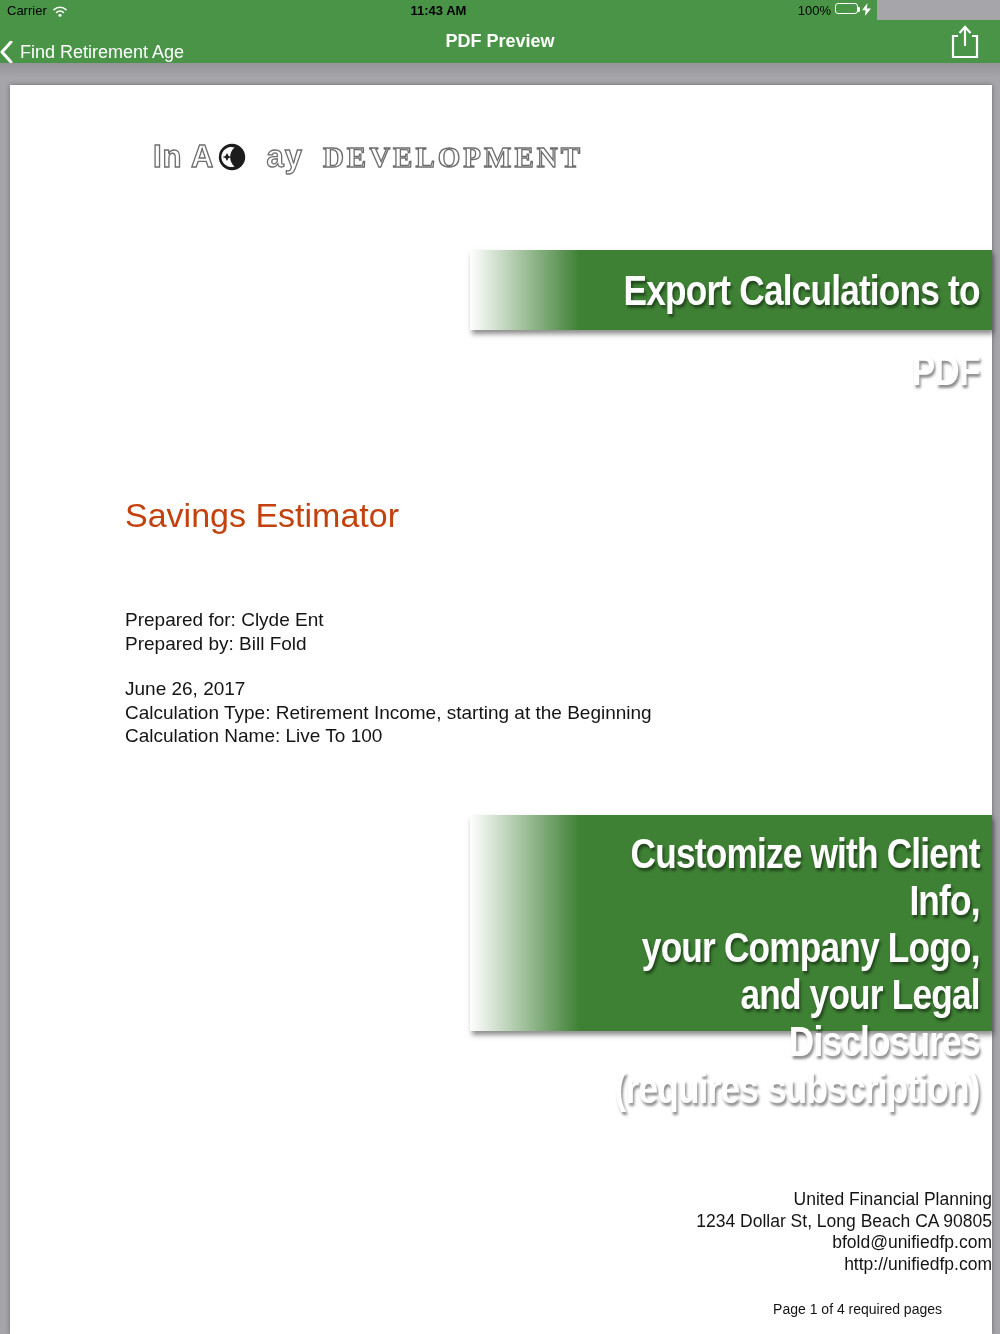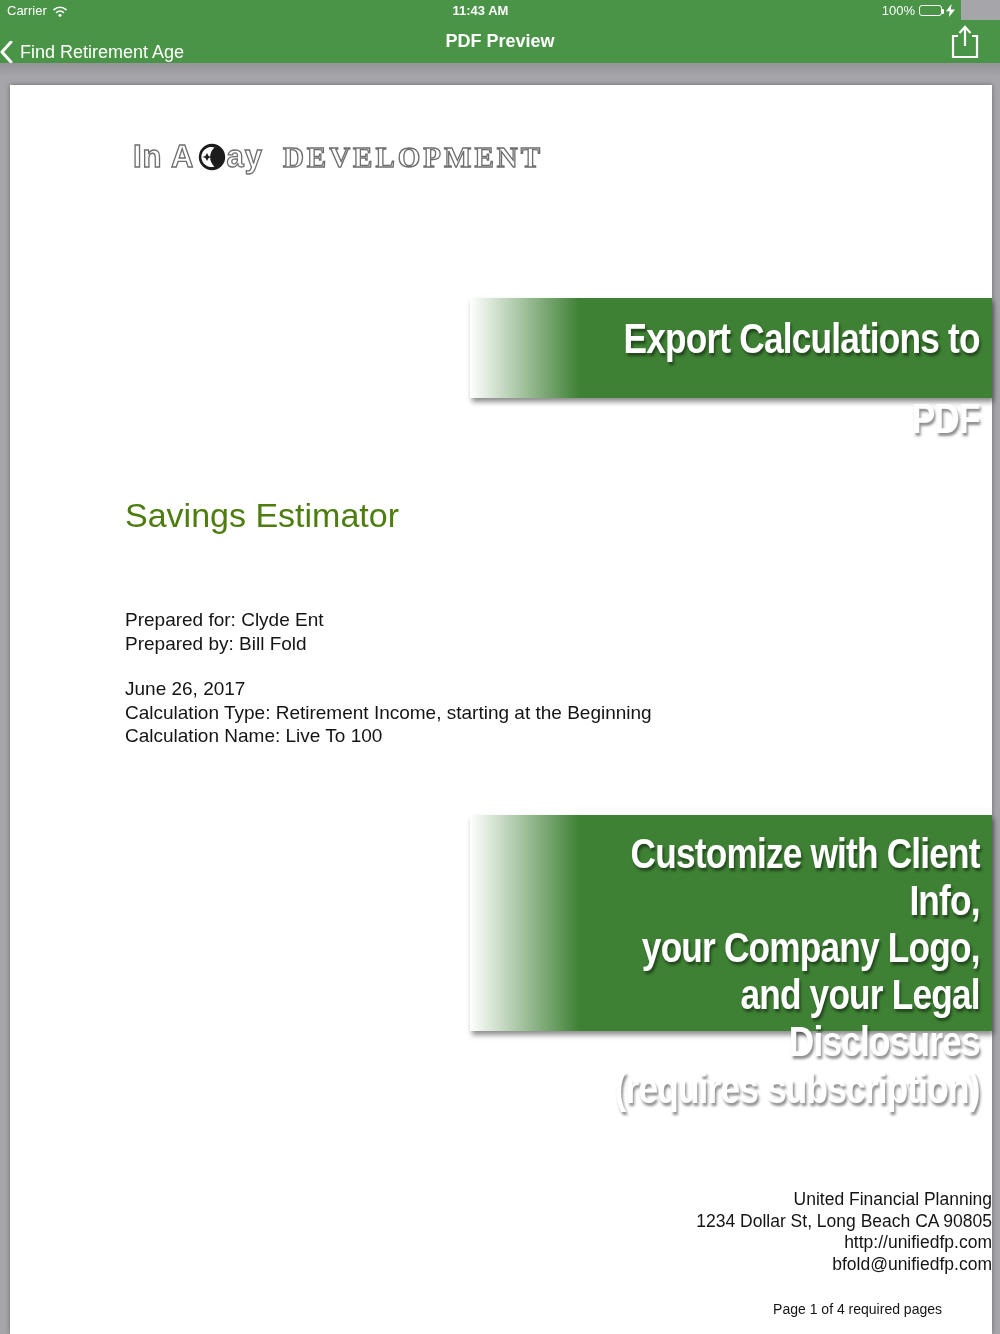--- a/index.html
+++ b/index.html
@@ -1,24 +1,24 @@
 <!DOCTYPE html>
 <html><head>
 <meta charset="utf-8">
 <style>
   * { margin:0; padding:0; box-sizing:border-box; }
   html,body { width:1000px; height:1334px; overflow:hidden;
     font-family:"Liberation Sans", sans-serif; background:#a5a5aa; }
 
   
-  .status-bar { position:absolute; top:0; left:0; width:961px; height:20px;
-    background:#4a9447; color:#ffffff; font-size:13px; }
+  .status-bar { position:absolute; top:0; left:0; width:877px; height:20px;
+    background:#4a9447; color:#000000; font-size:13px; }
   .status-left { position:absolute; left:7px; top:3px; display:flex; align-items:center; gap:5px; }
   .status-time { position:absolute; left:0; right:0; top:3px; text-align:center; font-weight:700; }
-  .status-right { position:absolute; right:6px; top:3px; display:flex; align-items:center; gap:4px;margin-left:48px; }
+  .status-right { position:absolute; right:6px; top:3px; display:flex; gap:4px;margin-left:48px; }
   .battery-shell { width:23px; height:11px; border:1px solid #fff; border-radius:3px; padding:1px; position:relative; }
   .battery-fill { width:100%; height:100%; background:#8ddc66; border-radius:1px; }
   .battery-nub { position:absolute; right:-3px; top:3px; width:2px; height:5px; background:#fff; border-radius:0 1px 1px 0; }
 
   
   .nav-bar { position:absolute; top:20px; left:0; width:1000px; height:43px;
     background:#4a9447; color:#fff; }
   .back-button { position:absolute; left:0; top:0; height:43px; display:flex; align-items:flex-end; gap:7px;
     font-size:18px; color:#fff; cursor:pointer; }
   .nav-title { position:absolute; left:0; right:0; top:0; height:43px; line-height:43px;
@@ -28,39 +28,39 @@
 
   
   .pdf-scroll { position:absolute; top:63px; left:0; width:1000px; height:1271px;
     background:linear-gradient(180deg,#949499 0,#a5a5aa 14px,#a5a5aa 100%); }
   .page { position:absolute; top:22px; left:10px; width:982px; height:1249px;
     background:#fff; box-shadow:0 0 5px rgba(0,0,0,0.35); }
 
   
   .logo { position:absolute; top:52px; left:123px; height:40px; display:flex; align-items:center; white-space:nowrap; }
   .logo-script { font-size:31px; font-weight:700; letter-spacing:1px;
-    color:#fff; -webkit-text-stroke:1.3px #6e6e6e; }
+    color:#fff;margin-left:20px; -webkit-text-stroke:1.3px #6e6e6e; }
   .logo-circle { display:inline-block; margin:0 0 0 4px; }
   .logo-serif { font-family:"Liberation Serif", serif; font-size:29px; font-weight:700;
     letter-spacing:3px; margin-left:20px; color:#fff; -webkit-text-stroke:1.3px #6e6e6e; }
 
   
   .banner { position:absolute; right:0; left:460px;
     background:linear-gradient(90deg,#ffffff 0px,#3e8034 110px,#3e8034 100%);
     box-shadow:2px 4px 5px rgba(50,50,50,0.55); color:#fff; }
-  .banner-1 { top:165px; height:100px;margin-top:48px; }
+  .banner-1 { top:165px; height:80px; }
   .banner-2 { top:730px; height:216px; padding-top:15px; }
   .banner-text { text-align:right; font-weight:700; font-size:43px; letter-spacing:-1px;
     transform:scaleX(0.82); transform-origin:100% 50%;
     text-shadow:2px 3px 3px rgba(0,0,0,0.45); padding-right:15px; }
   .banner-1 .banner-text { line-height:80px; }
   .banner-2 .banner-text { line-height:47px; transform-origin:100% 0%; }
 
   
-  .doc-title { position:absolute; top:411px; left:115px; font-size:34px; color:#4d7c0f; }
+  .doc-title { position:absolute; top:411px; left:115px; font-size:34px; color:#c2410c; }
   .doc-block { position:absolute; left:115px; font-size:19px; line-height:23.5px; color:#141414; }
   .block-prepared { top:523px; }
   .block-calc { top:592px; }
   .doc-footer { position:absolute; top:1104px; left:0; width:982px; text-align:right;
     font-size:17.5px; line-height:21.6px; color:#141414; }
   .page-info { position:absolute; top:1216px; right:50px; font-size:14px; color:#141414; }
 
   svg { display:block; }
 </style>
 </head>
@@ -150,20 +150,20 @@
         <div>Customize with Client Info,</div>
         <div>your Company Logo,</div>
         <div>and your Legal Disclosures</div>
         <div>(requires subscription)</div>
       </div>
     </div>
 
     <div class="doc-footer">
       <div>United Financial Planning</div>
       <div>1234 Dollar St, Long Beach CA 90805</div>
+      <div>bfold@unifiedfp.com</div>
       <div>http://unifiedfp.com</div>
-      <div>bfold@unifiedfp.com</div>
     </div>
 
     <div class="page-info">Page 1 of 4 required pages</div>
 
   </div>
 </div>
 
 </body></html>

